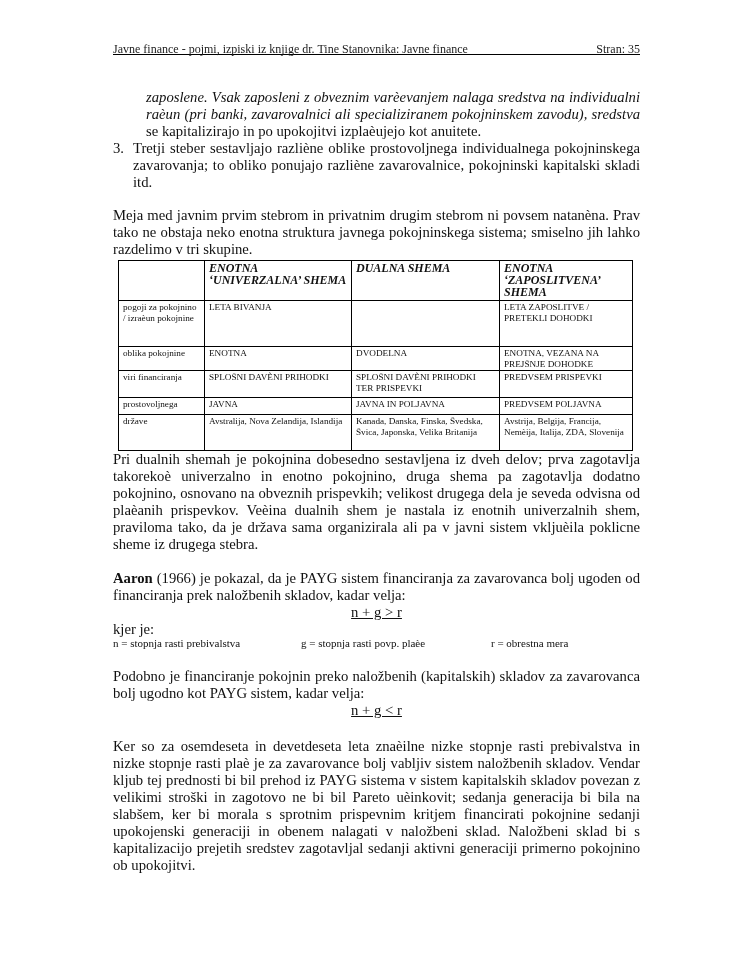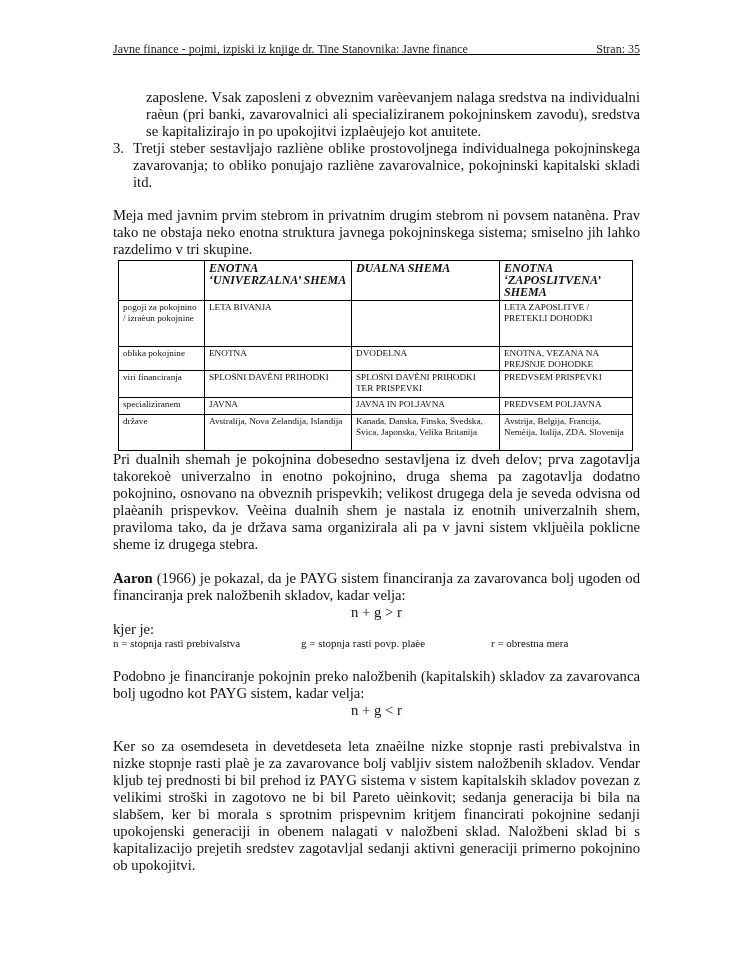--- a/index.html
+++ b/index.html
@@ -7,22 +7,22 @@
          font-family: "Liberation Serif", serif; color: #111; }
   .header { position: absolute; left: 113px; top: 42px; width: 527px; height: 12px;
             font-size: 12px; color: #222; border-bottom: 1px solid #000; }
   .header .left { position: absolute; left: 0; top: 0; }
   .header .right { position: absolute; right: 0; top: 0; }
   .body-text { font-size: 14.7px; line-height: 17px; text-align: justify; }
   .block { position: absolute; left: 113px; width: 527px; }
   .indent { padding-left: 33px; }
   .list-item { position: relative; padding-left: 20px; }
   .list-item .num { position: absolute; left: 0; top: 0; }
-  .center { text-align: center; }
-  .jl { text-align: justify; text-align-last: justify; }
+  .center { text-align: center; text-decoration: underline; }
+  .jl { text-align: justify; text-align-last: justify; font-style: italic; }
   table.schemes { position: absolute; left: 118px; top: 260px; border-collapse: collapse;
                   font-size: 9.2px; line-height: 11px; }
   table.schemes td { border: 1px solid #000; vertical-align: top; padding: 1px 4px 0 4px; }
   table.schemes td.hd { font-weight: bold; font-style: italic; font-size: 12px; line-height: 12px; }
   .defs { font-size: 11px; position: absolute; left: 113px; width: 527px; }
   .defs span { position: absolute; top: 0; white-space: nowrap; }
   b { font-weight: bold; }
 </style>
 </head>
 <body>
@@ -64,21 +64,21 @@
     <td>DVODELNA</td>
     <td>ENOTNA, VEZANA NA PREJŠNJE DOHODKE</td>
   </tr>
   <tr style="height:27px;">
     <td>viri financiranja</td>
     <td>SPLOŠNI DAVÈNI  PRIHODKI</td>
     <td>SPLOŠNI DAVÈNI PRIHODKI TER PRISPEVKI</td>
     <td>PREDVSEM PRISPEVKI</td>
   </tr>
   <tr style="height:17px;">
-    <td>specializiranem</td>
+    <td>prostovoljnega</td>
     <td>JAVNA</td>
     <td>JAVNA IN POLJAVNA</td>
     <td>PREDVSEM POLJAVNA</td>
   </tr>
   <tr style="height:36px;">
     <td>države</td>
     <td>Avstralija, Nova Zelandija, Islandija</td>
     <td>Kanada, Danska, Finska, Švedska, Švica, Japonska, Velika Britanija</td>
     <td>Avstrija, Belgija, Francija, Nemèija, Italija, ZDA, Slovenija</td>
   </tr>

